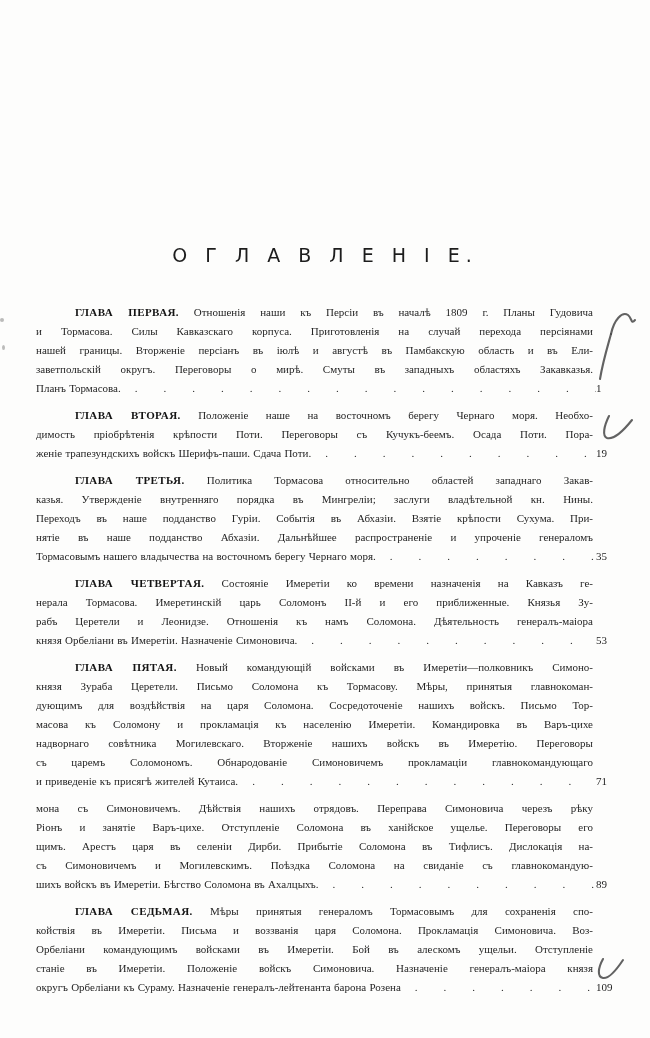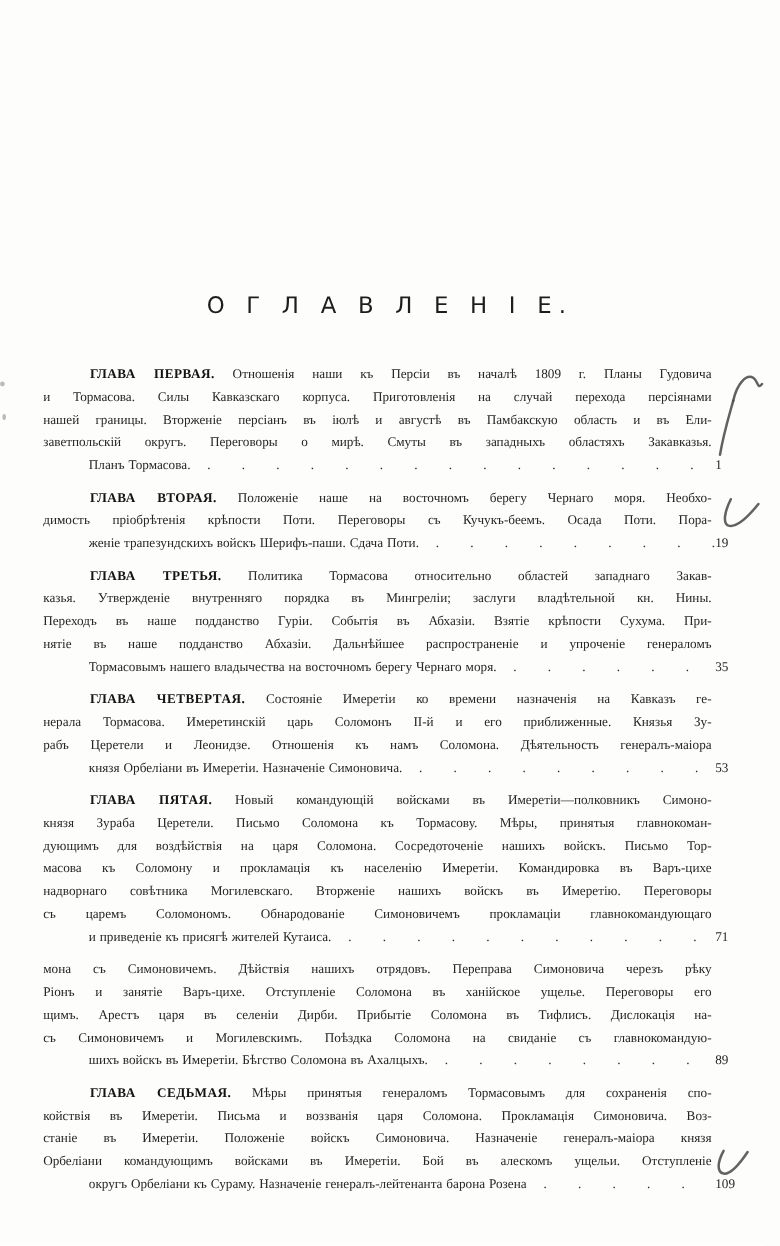--- a/index.html
+++ b/index.html
@@ -16,21 +16,21 @@
   .entry{margin:0 0 8px 0;}
   .line{
     font-size:11px;line-height:19px;color:#262626;
     text-align:justify;text-align-last:justify;padding-right:33px;
     word-spacing:0.5px;
   }
   .line.first{text-indent:39px;}
   .head{font-weight:bold;color:#141414;letter-spacing:0.4px;}
   .line.last{
     display:flex;align-items:flex-start;padding-right:0;
-    text-align:left;text-align-last:left;margin-left:38px;
+    text-align:left;text-align-last:left;
   }
   .line.last .t{white-space:nowrap;flex:0 0 auto;}
   .dots{
     flex:1 1 auto;overflow:hidden;white-space:nowrap;
     letter-spacing:26px;padding-left:14px;color:#2b2b2b;
   }
   .pagenum{flex:0 0 auto;min-width:30px;text-align:right;color:#262626;}
   .mark{position:absolute;}
   .mark path{fill:none;stroke:#474747;stroke-width:2.1;stroke-linecap:round;opacity:.85;}
   .scan-noise{position:absolute;background:#6a6a6a;border-radius:50%;opacity:.45;}
@@ -116,22 +116,22 @@
       <div class="line last">
         <span class="t">шихъ войскъ въ Имеретіи. Бѣгство Соломона въ Ахалцыхъ.</span>
         <span class="dots">....................</span>
         <span class="pagenum">89</span>
       </div>
     </div>
 
     <div class="entry">
       <div class="line first"><span class="head">ГЛАВА СЕДЬМАЯ.</span> <span class="t">Мѣры принятыя генераломъ Тормасовымъ для сохраненія спо-</span></div>
       <div class="line">койствія въ Имеретіи. Письма и воззванія царя Соломона. Прокламація Симоновича. Воз-</div>
+      <div class="line">Орбеліани командующимъ войсками въ Имеретіи. Бой въ алескомъ ущельи. Отступленіе</div>
       <div class="line">станіе въ Имеретіи. Положеніе войскъ Симоновича. Назначеніе генералъ-маіора князя</div>
-      <div class="line">Орбеліани командующимъ войсками въ Имеретіи. Бой въ алескомъ ущельи. Отступленіе</div>
       <div class="line last">
         <span class="t">округъ Орбеліани къ Сураму. Назначеніе генералъ-лейтенанта барона Розена</span>
         <span class="dots">....................</span>
         <span class="pagenum">109</span>
       </div>
     </div>
 
   </div>
 
   <svg class="mark" style="left:594px;top:303px;" width="50" height="84" viewBox="0 0 50 84">

